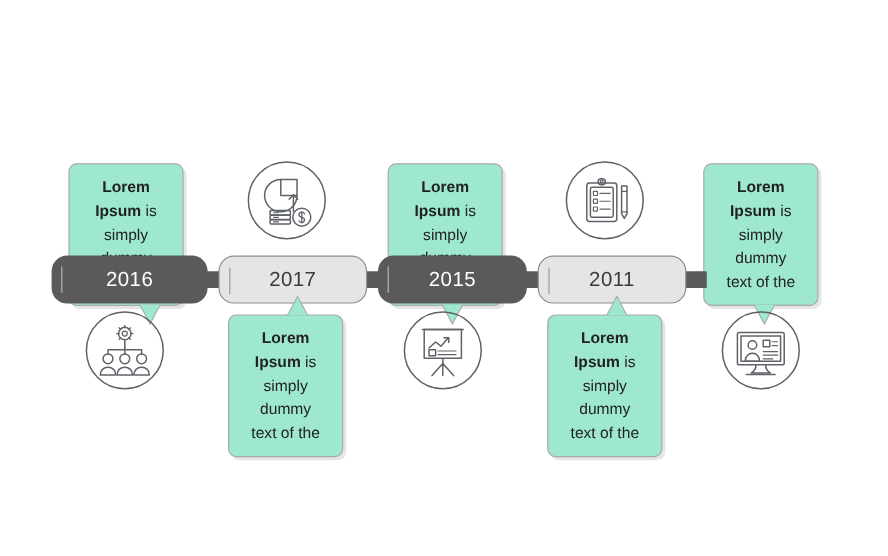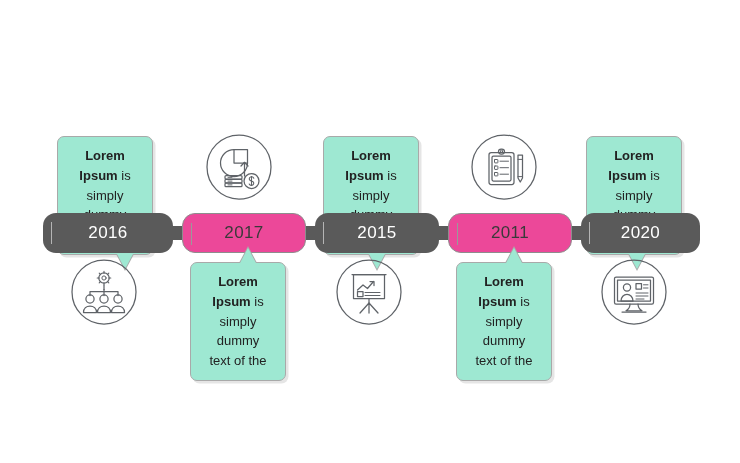--- a/index.html
+++ b/index.html
@@ -36,21 +36,21 @@
     height: 40px;
     border-radius: 13px;
     display: flex;
     align-items: center;
     justify-content: center;
   }
   .segment.dark {
     background: #5a5a5a;
   }
   .segment.light {
-    background: #ec4899;
+    background: #e5e5e5;
     border: 1.3px solid #8d8d8d;
   }
   
   .segment .notch {
     position: absolute;
     left: 8px;
     top: 9px;
     width: 0;
     height: 22px;
     border-left: 1.2px solid rgba(255,255,255,0.55);
@@ -233,24 +233,20 @@
     <div class="segment dark" style="left:272px; width:124px;">
       <span class="notch"></span>
       <span class="year-label">2015</span>
     </div>
 
     <div class="segment light" style="left:405px; width:124px;">
       <span class="notch"></span>
       <span class="year-label">2011</span>
     </div>
 
-    <div class="segment dark" style="left:538px; width:119px;">
-      <span class="notch"></span>
-      <span class="year-label">2020</span>
-    </div>
   </div>
 
   <div class="icon-circle" style="left:68px; top:256px;">
     <svg viewBox="0 0 72 72" fill="none" stroke="#5f6368" stroke-width="1.25" stroke-linecap="round" stroke-linejoin="round">
       <circle cx="36" cy="36" r="32"></circle>
 
       <circle cx="36" cy="22" r="5.2"></circle>
       <circle cx="36" cy="22" r="2.1" stroke-width="1"></circle>
       <path d="M36 15.2 v2 M36 26.8 v2 M29.2 22 h2 M40.8 22 h2
                M31.2 17.2 l1.4 1.4 M39.4 25.4 l1.4 1.4

